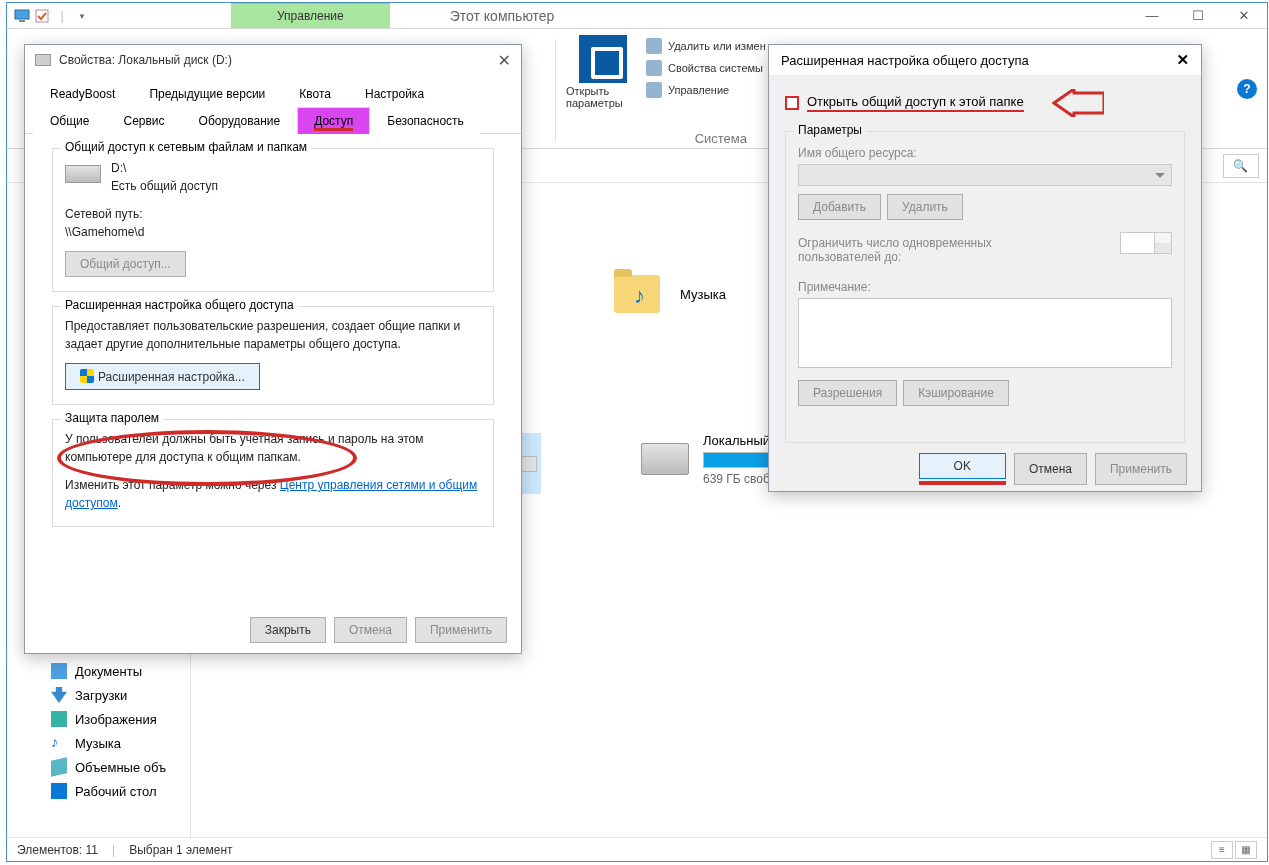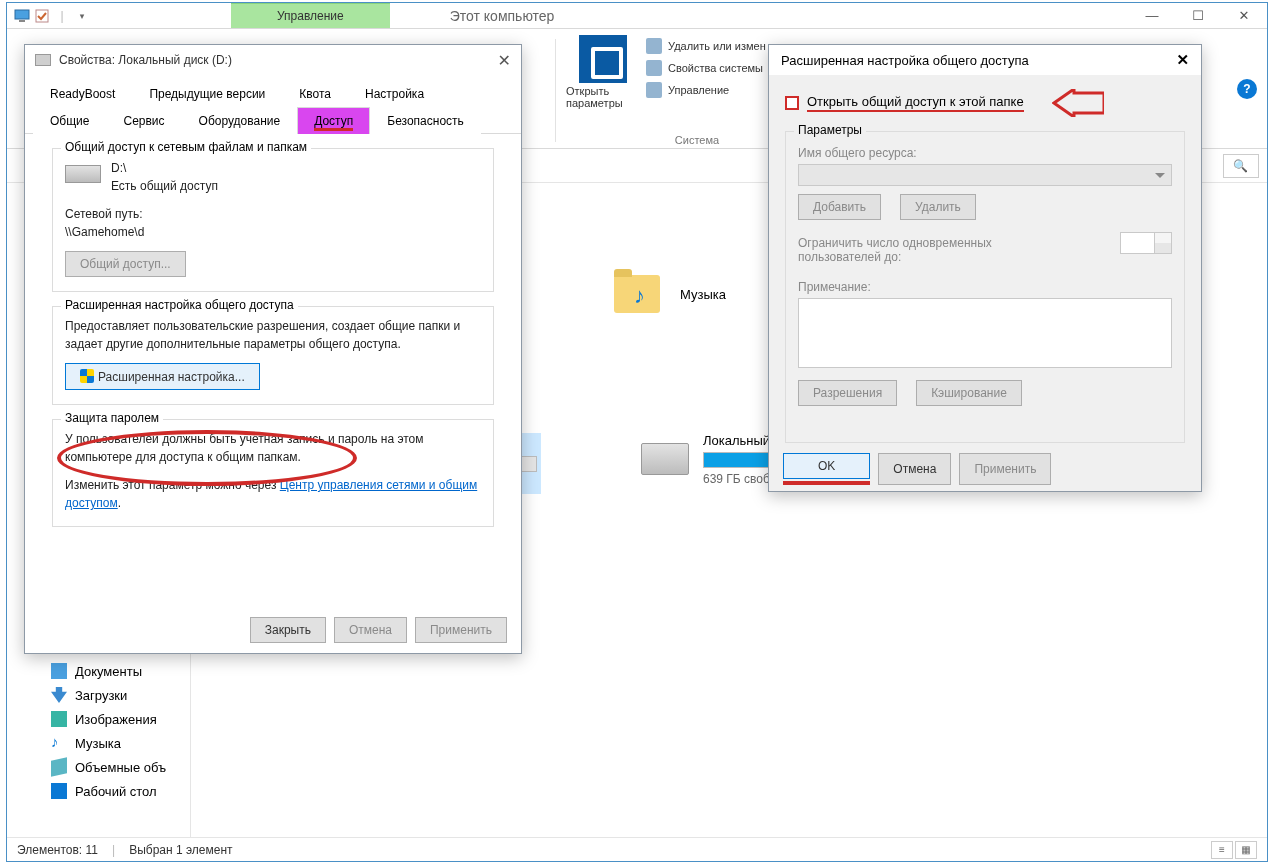--- a/index.html
+++ b/index.html
@@ -16,21 +16,21 @@
 .win-btn { width: 46px; height: 26px; display: flex; align-items: center; justify-content: center; color: #555; font-size: 13px; }
 
 .ribbon { height: 120px; border-bottom: 1px solid #d9d9d9; display: flex; padding: 6px 8px 2px 540px; gap: 2px; position: relative; }
 .ribbon-sep { width: 1px; background: #e2e2e2; margin: 4px 8px; }
 .rib-big { width: 74px; font-size: 11px; color: #333; }
 .rib-big .ico48 { width: 48px; height: 48px; margin: 0 auto 2px; background: #0a5aa3; position: relative; }
 .rib-big .ico48:before { content: ""; position: absolute; left: 12px; top: 12px; width: 24px; height: 24px; border: 4px solid #fff; border-radius: 2px; }
 .rib-col { font-size: 11px; color: #333; }
 .rib-row { display: flex; align-items: center; gap: 6px; padding: 3px 4px; white-space: nowrap; }
 .rib-ico16 { width: 16px; height: 16px; background: #94b4d0; border-radius: 2px; flex: none; }
-.rib-group-label { position: absolute; bottom: 2px; left: 640px; width: 100px; text-align: center; color: #777; font-size: 11px; }
+.rib-group-label { position: absolute; bottom: 2px; left: 640px; width: 100px; text-align: right; color: #777; font-size: 13px; }
 .help-btn { position: absolute; right: 10px; top: 50px; width: 20px; height: 20px; border-radius: 50%; background: #0a78d4; color: #fff; text-align: center; line-height: 20px; font-weight: bold; }
 
 .addr-strip { height: 34px; border-bottom: 1px solid #e5e5e5; display: flex; align-items: center; padding: 0 8px; }
 .search-box { margin-left: auto; width: 36px; height: 24px; border: 1px solid #ccc; display: flex; align-items: center; justify-content: center; color: #555; }
 
 .exp-body { position: absolute; top: 182px; bottom: 24px; left: 0; right: 0; display: flex; }
 .nav-pane { width: 184px; border-right: 1px solid #e5e5e5; padding-top: 474px; overflow: hidden; }
 .nav-item { display: flex; align-items: center; gap: 8px; padding: 4px 6px 4px 44px; font-size: 13px; white-space: nowrap; overflow: hidden; }
 .nav-ico { width: 16px; height: 16px; flex: none; }
 .ic-doc { background: #4aa0e0; }
@@ -96,25 +96,25 @@
 .chk-row { display: flex; align-items: center; gap: 8px; margin-bottom: 14px; text-align: right; }
 .chk { width: 14px; height: 14px; border: 2px solid #cf2b29; background: #fff; position: relative; }
 .chk-label { border-bottom: 2px solid #cf2b29; padding-bottom: 1px; font-size: 13px; }
 .red-arrow { width: 52px; height: 28px; }
 .red-arrow svg { width: 100%; height: 100%; }
 .param-box { border: 1px solid #dcdcdc; padding: 10px 12px 24px; position: relative; }
 .param-legend { position: absolute; top: -9px; left: 8px; background: #f0f0f0; padding: 0 4px; font-size: 12px; }
 .gray-label { color: #888; font-size: 12px; margin: 4px 0 4px; }
 .combo { height: 22px; background: #e6e6e6; border: 1px solid #c9c9c9; position: relative; margin-bottom: 8px; }
 .combo:after { content: ""; position: absolute; right: 6px; top: 8px; border: 5px solid transparent; border-top-color: #888; }
-.btn-row { display: flex; gap: 19px; margin-bottom: 12px; }
+.btn-row { display: flex; gap: 6px; margin-bottom: 12px; }
 .spin { width: 52px; height: 22px; border: 1px solid #c9c9c9; background: #fff; display: inline-block; float: right; position: relative; }
 .spin:after { content: ""; position: absolute; right: 0; top: 0; width: 16px; height: 100%; border-left: 1px solid #c9c9c9; background: linear-gradient(#f5f5f5 50%, #e6e6e6 50%); }
 .note-area { height: 70px; background: #fff; border: 1px solid #c9c9c9; margin-bottom: 12px; }
-.adv-buttons { display: flex; gap: 8px; justify-content: flex-start; padding: 10px 14px 14px; }
+.adv-buttons { display: flex; gap: 8px; justify-content: flex-end; padding: 10px 14px 14px; margin-left: 15px; }
 .ok-under { border-bottom: 4px solid #cf2b29; padding-bottom: 2px; }
 </style>
 </head>
 <body>
 
 <div class="explorer">
   <div class="exp-titlebar">
     <div class="qat">
       <span class="qat-ico">
           <svg width="16" height="14">

